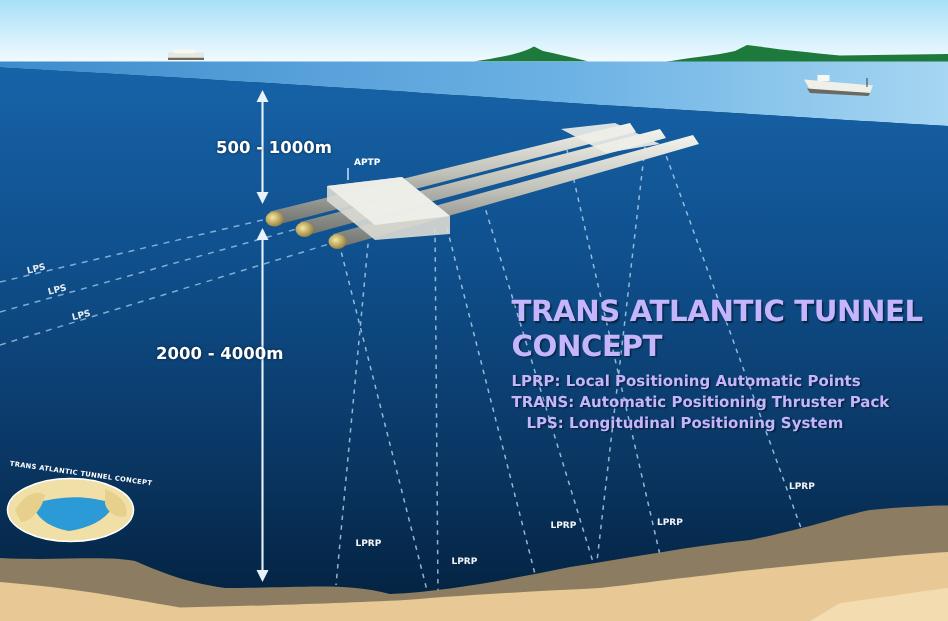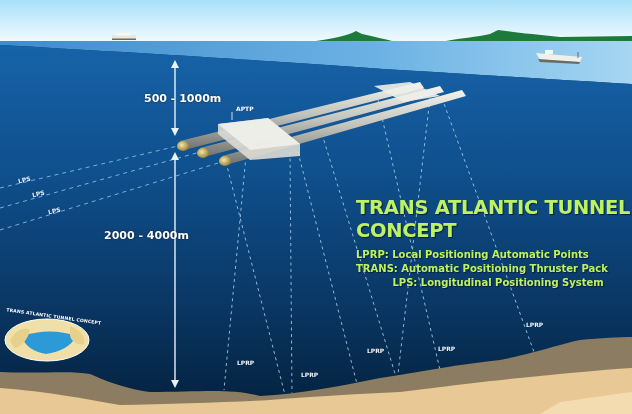--- a/index.html
+++ b/index.html
@@ -3,21 +3,21 @@
   <meta charset="utf-8">
   <style>
     html, body { margin:0; padding:0; }
     body { width:632px; height:414px; overflow:hidden; position:relative; font-family:"DejaVu Sans", sans-serif; background:#0a3a66; }
     #scene { position:absolute; left:0; top:0; width:632px; height:414px; }
     .label { position:absolute; color:#fff; font-weight:bold; white-space:nowrap; }
     .depth-label { font-size:11px; text-shadow:0 0 2px rgba(0,0,0,0.6); }
     .lps-label { font-size:6px; transform:rotate(-14deg); opacity:0.9; }
     .lprp-label { font-size:6px; opacity:0.95; }
     .aptp-label { font-size:6px; }
-    #title-block { position:absolute; left:341px; top:196px; color:#bef264;margin-left:15px; }
+    #title-block { position:absolute; left:341px; top:196px; color:#c4b5fd; }
     .title-line { font-size:19.5px; font-weight:bold; line-height:23px; letter-spacing:-0.3px; text-shadow:1px 1px 1px rgba(0,0,0,0.5); font-family:"DejaVu Sans", sans-serif; }
     .legend { margin-top:6px; font-size:10px; font-weight:bold; line-height:14px; text-shadow:1px 1px 1px rgba(0,0,0,0.5); }
     .legend-line { white-space:nowrap; }
   </style>
 </head>
 <body>
 
 <svg id="scene" width="632" height="414" viewBox="0 0 632 414" xmlns="http://www.w3.org/2000/svg">
   <defs>
     <linearGradient id="sky" x1="0" y1="0" x2="0" y2="1">
@@ -139,15 +139,15 @@
 <div class="label lprp-label" style="left:526px; top:321px;">LPRP</div>
 
 <div class="label" style="left:6px; top:314px; font-size:4.5px; transform:rotate(8deg); letter-spacing:0.2px;">TRANS ATLANTIC TUNNEL CONCEPT</div>
 
 <div id="title-block">
   <div class="title-line">TRANS ATLANTIC TUNNEL</div>
   <div class="title-line">CONCEPT</div>
   <div class="legend">
     <div class="legend-line">LPRP: Local Positioning Automatic Points</div>
     <div class="legend-line">TRANS: Automatic Positioning Thruster Pack</div>
-    <div class="legend-line" style="padding-left:10px;text-align:center;">LPS: Longitudinal Positioning System</div>
+    <div class="legend-line" style="padding-left:10px;">LPS: Longitudinal Positioning System</div>
   </div>
 </div>
 
 </body></html>

